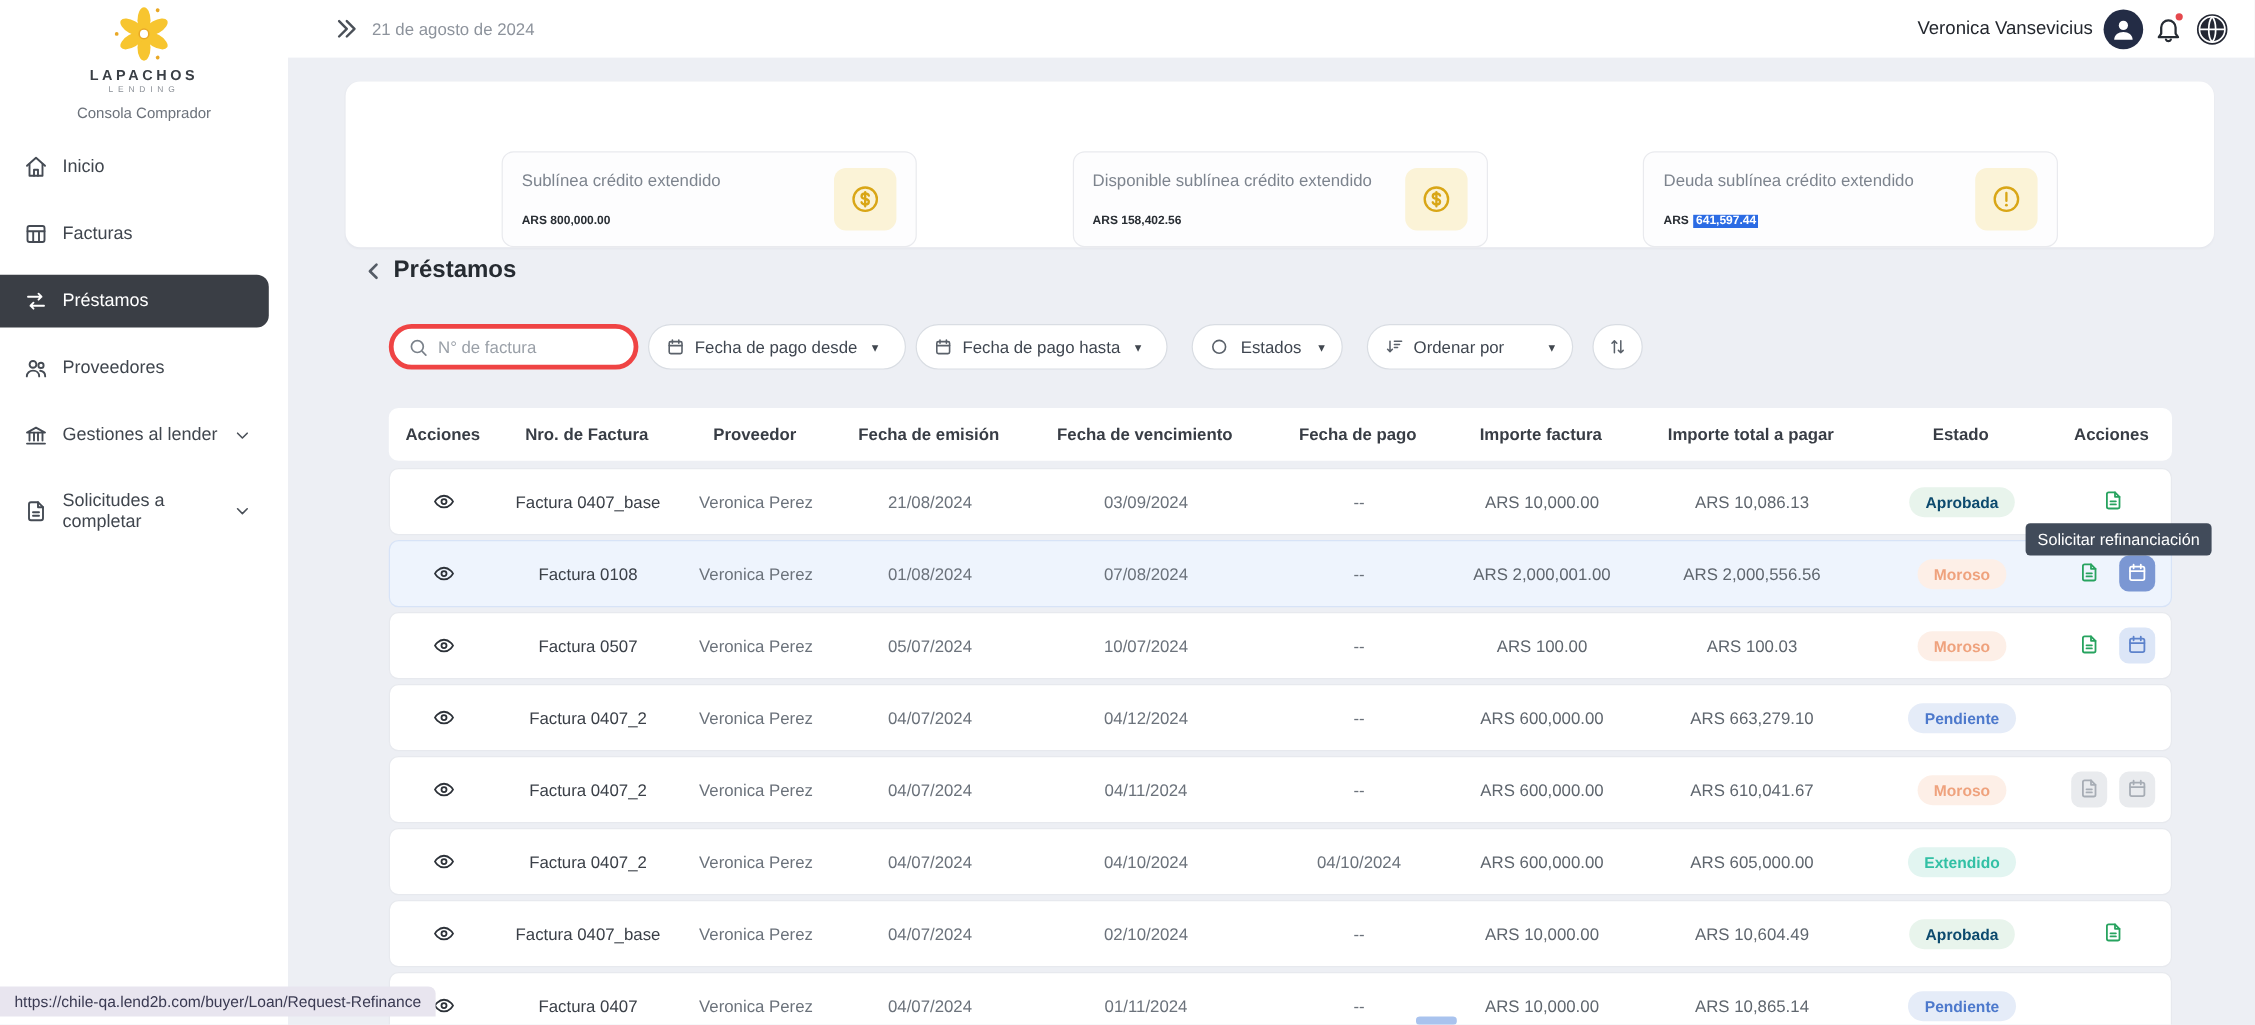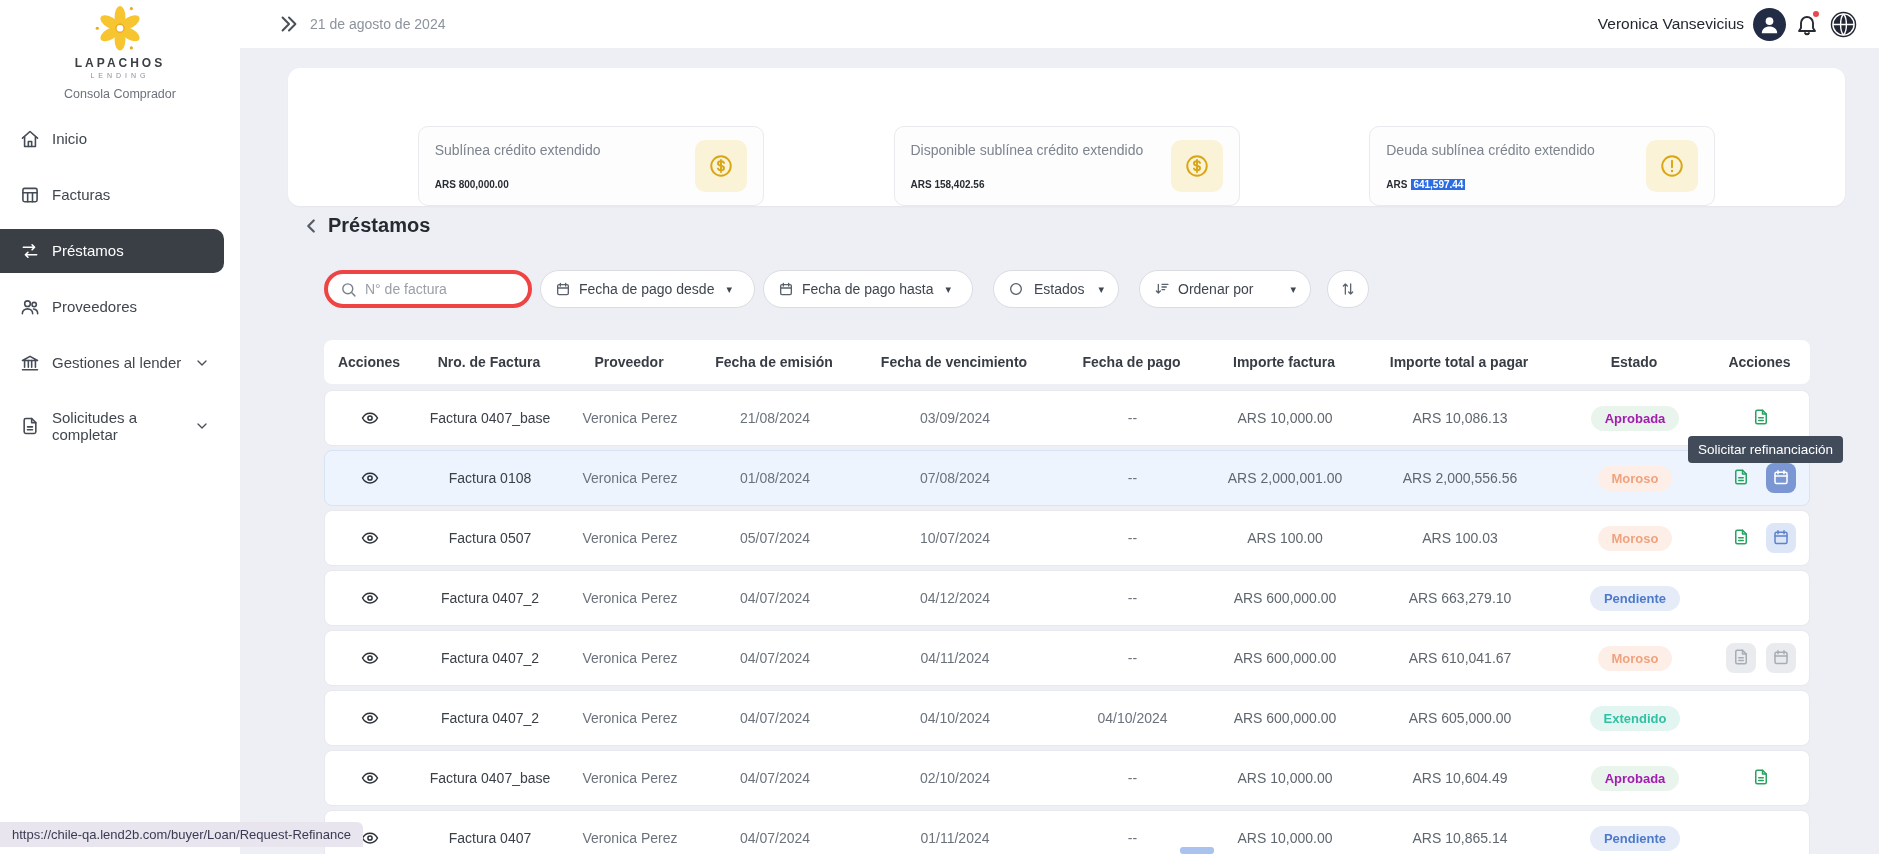--- a/index.html
+++ b/index.html
@@ -71,21 +71,21 @@
   .thead, .trow { display:grid; grid-template-columns:90px 150px 130px 160px 200px 155px 150px 200px 150px 101px; align-items:center; }
   .thead { background:#ffffff; height:44px; border-radius:8px; margin-bottom:6px; }
   .th { text-align:center; font-size:14px; font-weight:700; color:#383d45; }
   .trow { background:#ffffff; height:56px; border:1px solid #e7e9ee; border-radius:8px; margin-bottom:4px; }
   .trow.highlighted { background:#eef4fd; border-color:#d7e3f7; }
   .cell { text-align:center; font-size:14px; color:#6b727b; }
   .c-invoice { font-weight:400; color:#3b4048; }
   .c-amount { color:#5f666e; }
   .eye-btn { background:none; border:none; width:24px; height:18px; color:#2c3138; cursor:pointer; padding:0; margin:0 auto; display:block; }
   .badge { display:inline-block; padding:5px 14px; border-radius:14px; font-size:13px; font-weight:600; }
-  .b-aprobada  { color:#a21caf; background:#e8f4ec; }
+  .b-aprobada  { color:#0c4a6e; background:#e8f4ec; }
   .b-moroso    { color:#efa27d; background:#fdefe7; }
   .b-pendiente { color:#4d79cc; background:#e5ecf8; }
   .b-extendido { color:#32c0a5; background:#e2f5f1; }
   .c-actions { display:flex; align-items:center; justify-content:center; gap:10px; }
   .act { width:30px; height:30px; border:none; border-radius:8px; background:transparent; display:flex; align-items:center; justify-content:center; cursor:pointer; padding:0; }
   .act svg { width:18px; height:18px; }
   .act.doc { color:#27a35f; }
   .act.doc.disabled { color:#a7adb5; background:#e9ebee; cursor:default; }
   .act.cal.active { background:#7b97d3; color:#ffffff; }
   .act.cal.light { background:#dce6f7; color:#5d83cc; }

